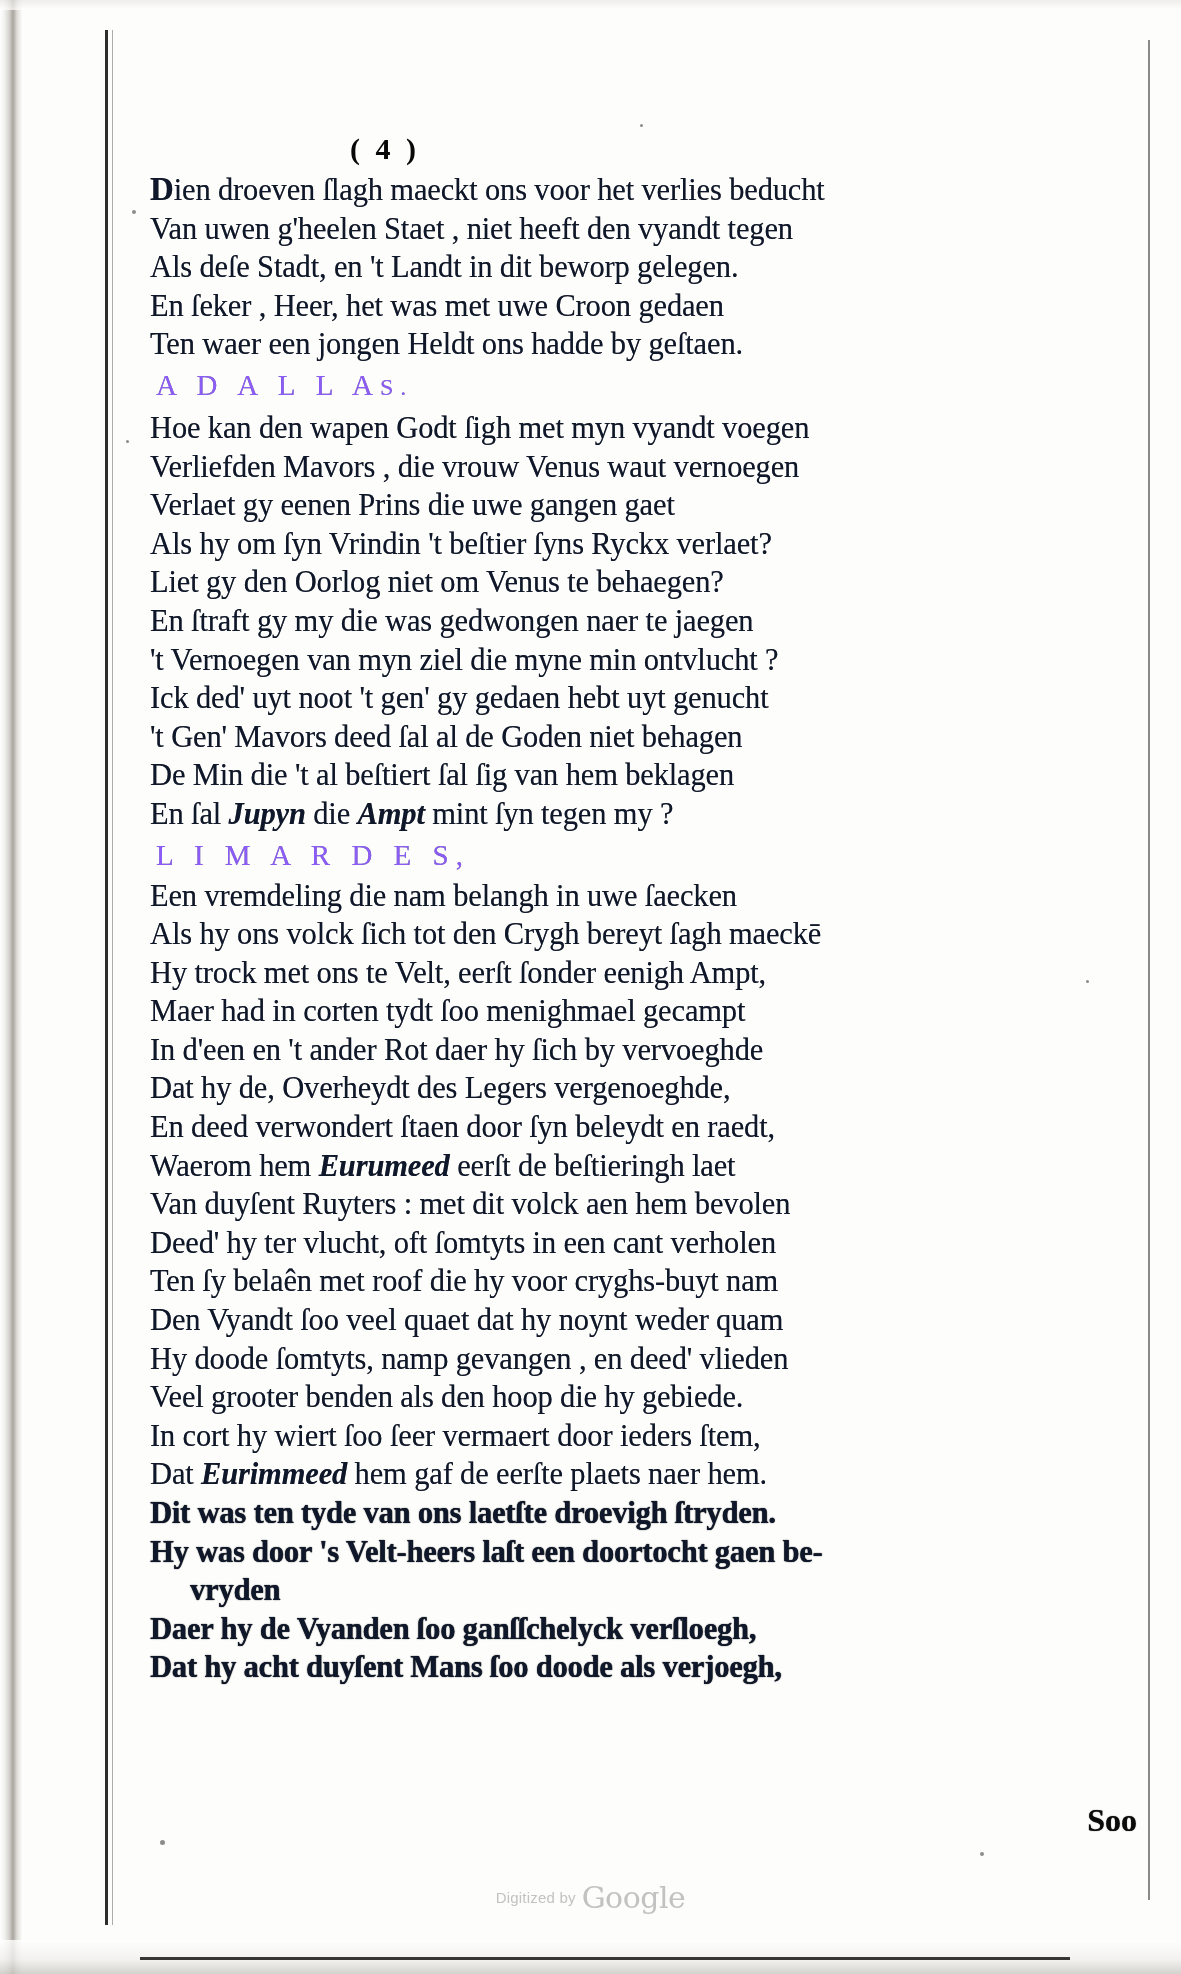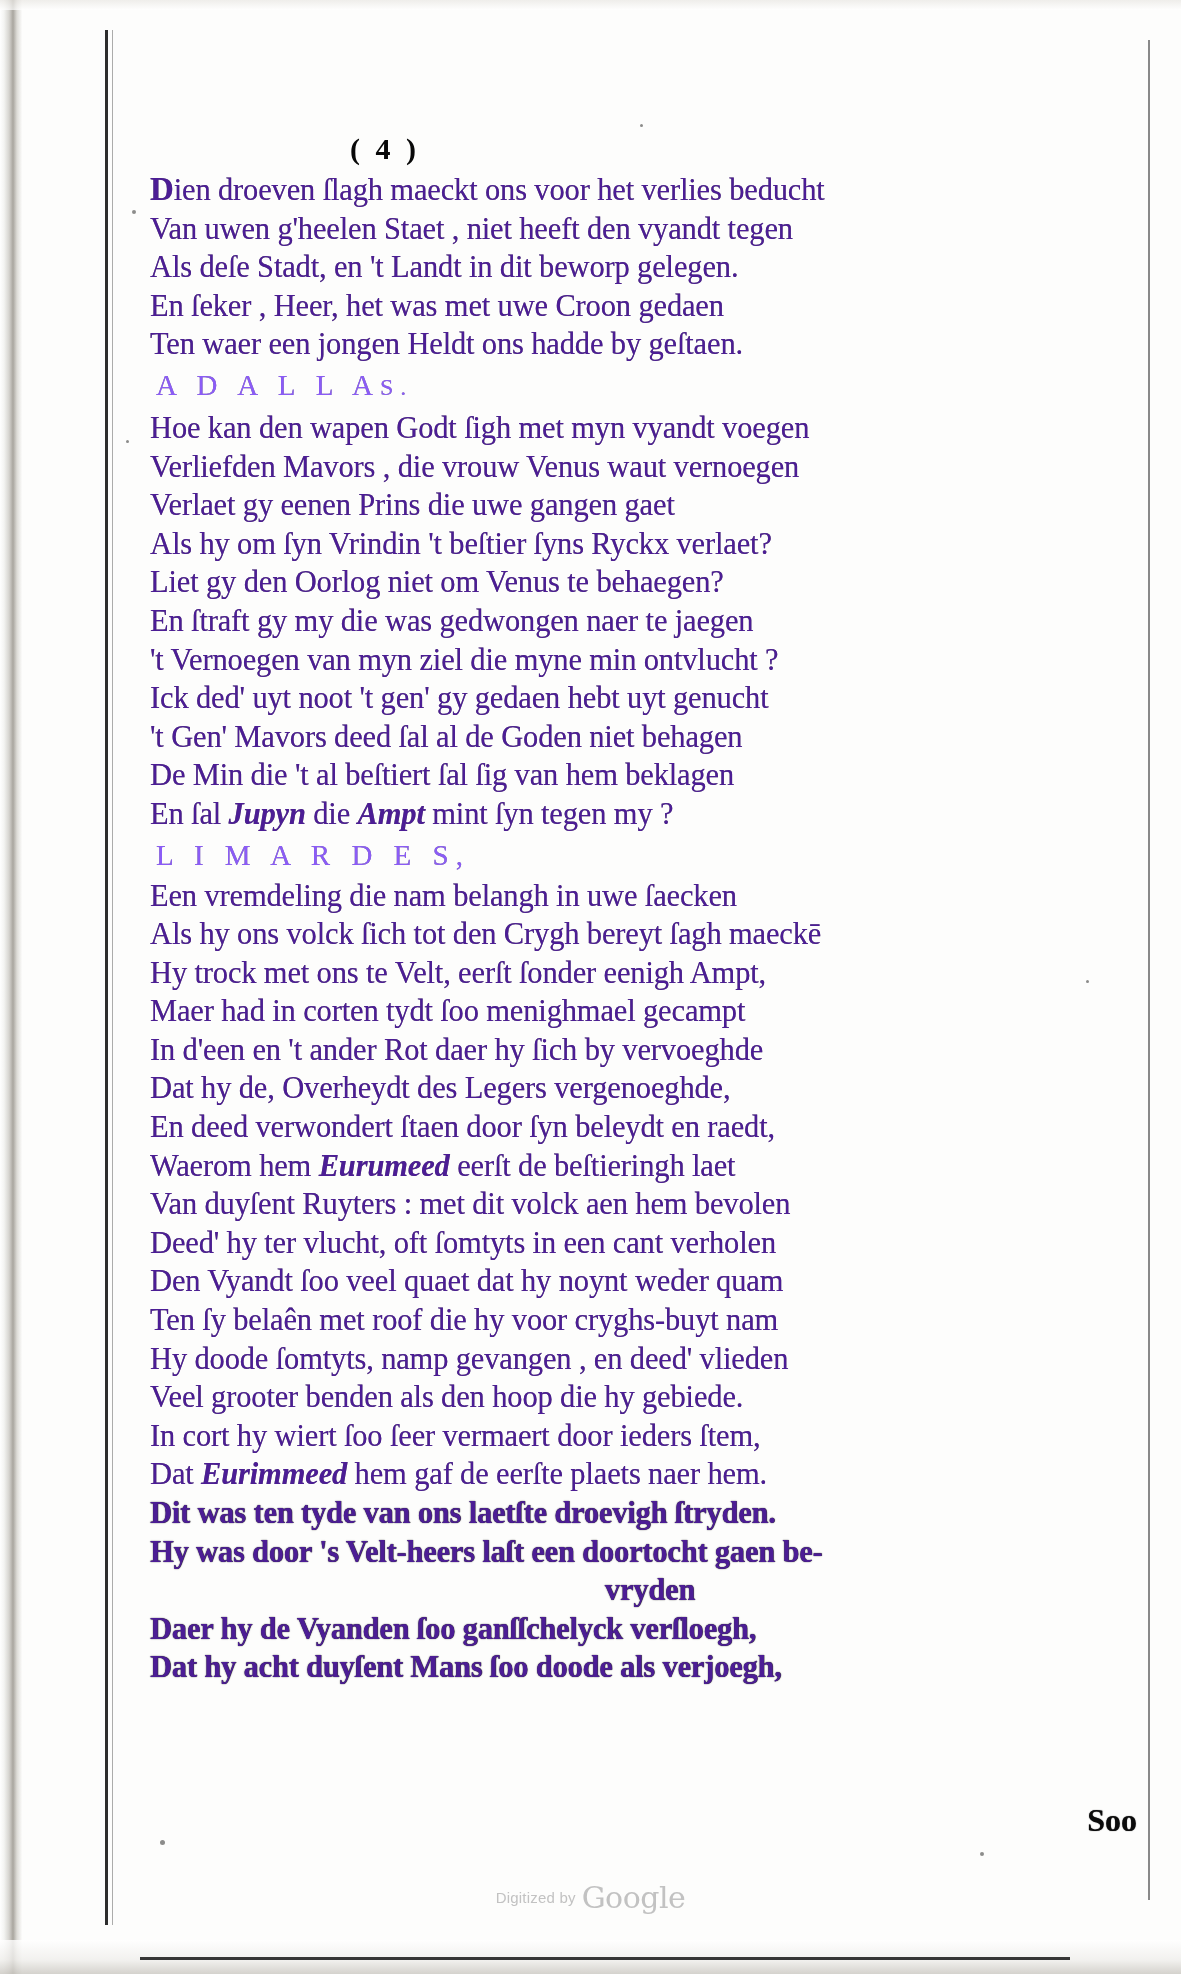--- a/index.html
+++ b/index.html
@@ -95,38 +95,37 @@
     font-weight: 700;
     letter-spacing: 4px;
     color: #080808;
   }
 
   .line {
     font-size: 30.5px;
     line-height: 38.6px;
     letter-spacing: -0.15px;
     white-space: nowrap;
-    color: #4c1d95;
+    color: #0f172a;
     text-shadow: 0 0 .6px rgba(0,0,0,.55);
   }
 
   .line .drop {
     font-size: 33px;
     font-weight: 700;
   }
 
   .line.heavy {
     font-weight: 600;
     text-shadow: 0 0 1.2px rgba(0,0,0,.9), .4px 0 .5px rgba(0,0,0,.5);
     letter-spacing: -0.2px;
   }
 
   .line.indent {
     padding-left: 40px;
-    text-align: center;
   }
 
   .speaker {
     font-size: 29px;
     line-height: 43px;
     letter-spacing: 7px;
     text-align: left;
     width: 780px;
     margin-left: 6px;
     color: #8b5cf6;
@@ -228,22 +227,22 @@
     <div class="line">Hy trock met ons te Velt, eerſt ſonder eenigh Ampt,</div>
     <div class="line">Maer had in corten tydt ſoo menighmael gecampt</div>
     <div class="line">In d'een en 't ander Rot daer hy ſich by vervoeghde</div>
     <div class="line">Dat hy de, Overheydt des Legers vergenoeghde,</div>
     <div class="line">En deed verwondert ſtaen door ſyn beleydt en raedt,</div>
 
     <div class="line"><span>Waerom hem </span><span class="ital">Eurumeed</span><span> eerſt de beſtieringh laet</span></div>
 
     <div class="line">Van duyſent Ruyters : met dit volck aen hem bevolen</div>
     <div class="line">Deed' hy ter vlucht, oft ſomtyts in een cant verholen</div>
+    <div class="line">Ten ſy belaên met roof die hy voor cryghs-buyt nam</div>
     <div class="line">Den Vyandt ſoo veel quaet dat hy noynt weder quam</div>
-    <div class="line">Ten ſy belaên met roof die hy voor cryghs-buyt nam</div>
     <div class="line">Hy doode ſomtyts, namp gevangen , en deed' vlieden</div>
     <div class="line">Veel grooter benden als den hoop die hy gebiede.</div>
     <div class="line">In cort hy wiert ſoo ſeer vermaert door ieders ſtem,</div>
 
     <div class="line"><span>Dat </span><span class="ital">Eurimmeed</span><span> hem gaf de eerſte plaets naer hem.</span></div>
 
     <div class="line heavy">Dit was ten tyde van ons laetſte droevigh ſtryden.</div>
     <div class="line heavy">Hy was door 's Velt-heers laſt een doortocht gaen be-</div>
     <div class="line heavy indent">vryden</div>
     <div class="line heavy">Daer hy de Vyanden ſoo ganſſchelyck verſloegh,</div>

